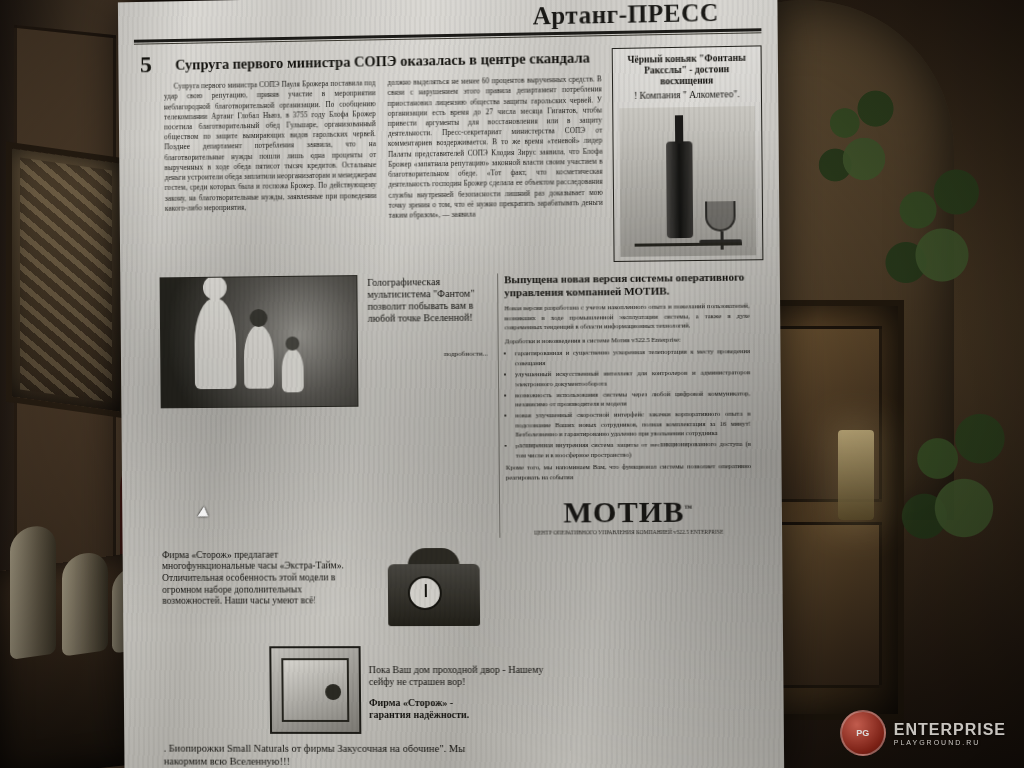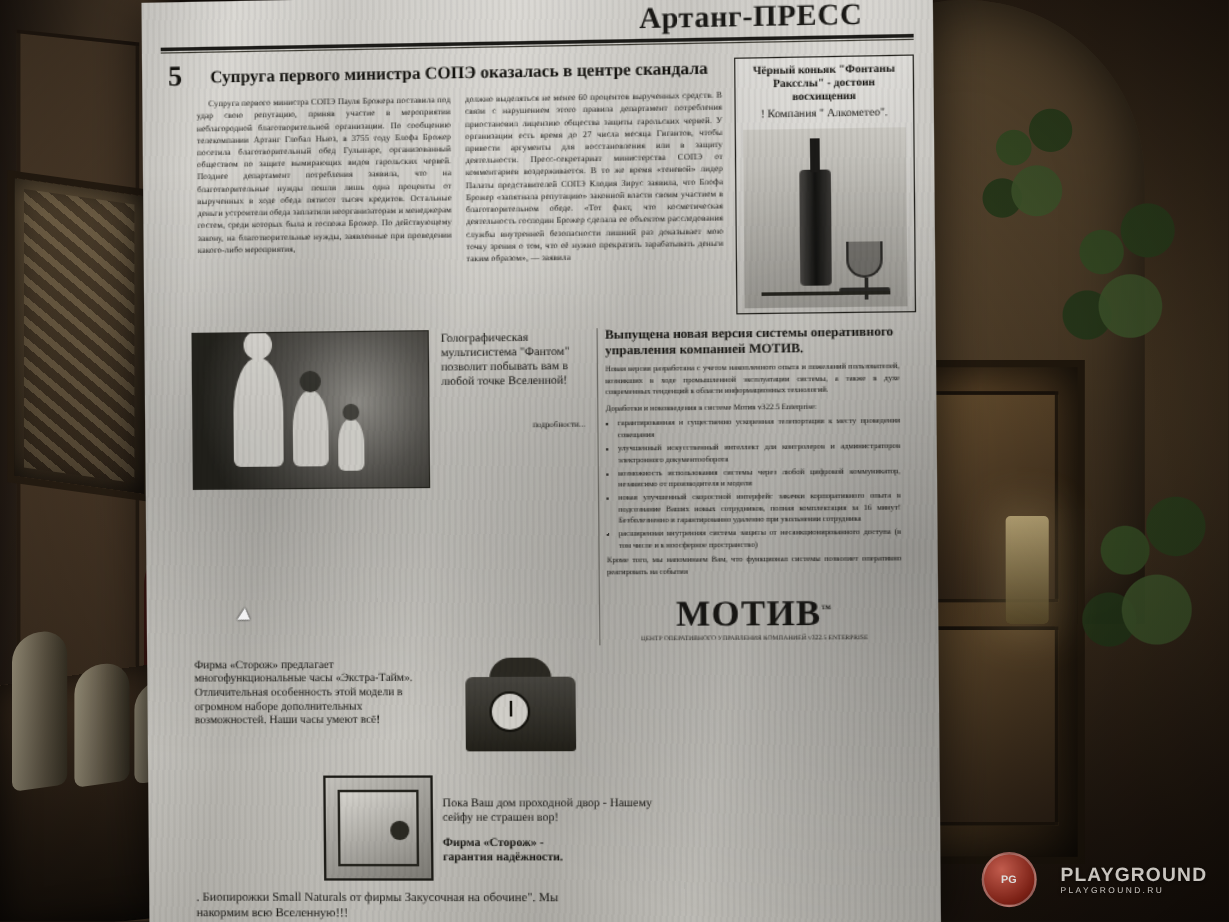--- a/index.html
+++ b/index.html
@@ -283,21 +283,21 @@
   .cursor {
     position:absolute; left:200px; top:508px; width:0; height:0;
     border-left:9px solid #f2f2f2; border-top:6px solid transparent;
     border-bottom:6px solid transparent;
     transform:rotate(33deg);
     filter:drop-shadow(0 0 1px #000);
   }
 
   
   .watermark {
-    position:absolute; right:18px; bottom:12px; display:flex; align-items:center; gap:20px;
+    position:absolute; right:18px; bottom:12px; display:flex; align-items:center; gap:8px;
     opacity:.85;
   }
   .wm-badge {
     width:46px; height:46px; border-radius:50%;
     background:radial-gradient(circle at 35% 30%, #e06a5a, #8d2418 70%, #5a1009);
     border:2px solid rgba(255,255,255,.35);
     display:flex; align-items:center; justify-content:center;
     color:#fff; font-size:9px; font-weight:bold;
     font-family:"Liberation Sans", sans-serif;
   }
@@ -431,16 +431,16 @@
 
   </div>
 
 </div>
 
 <div class="cursor"></div>
 
 <div class="watermark">
   <div class="wm-badge">PG</div>
   <div class="wm-text">
-    <span>PLAYGROUND</span>
+    <span>ENTERPRISE</span>
     <span class="sub">PLAYGROUND.RU</span>
   </div>
 </div>
 
 </body></html>

